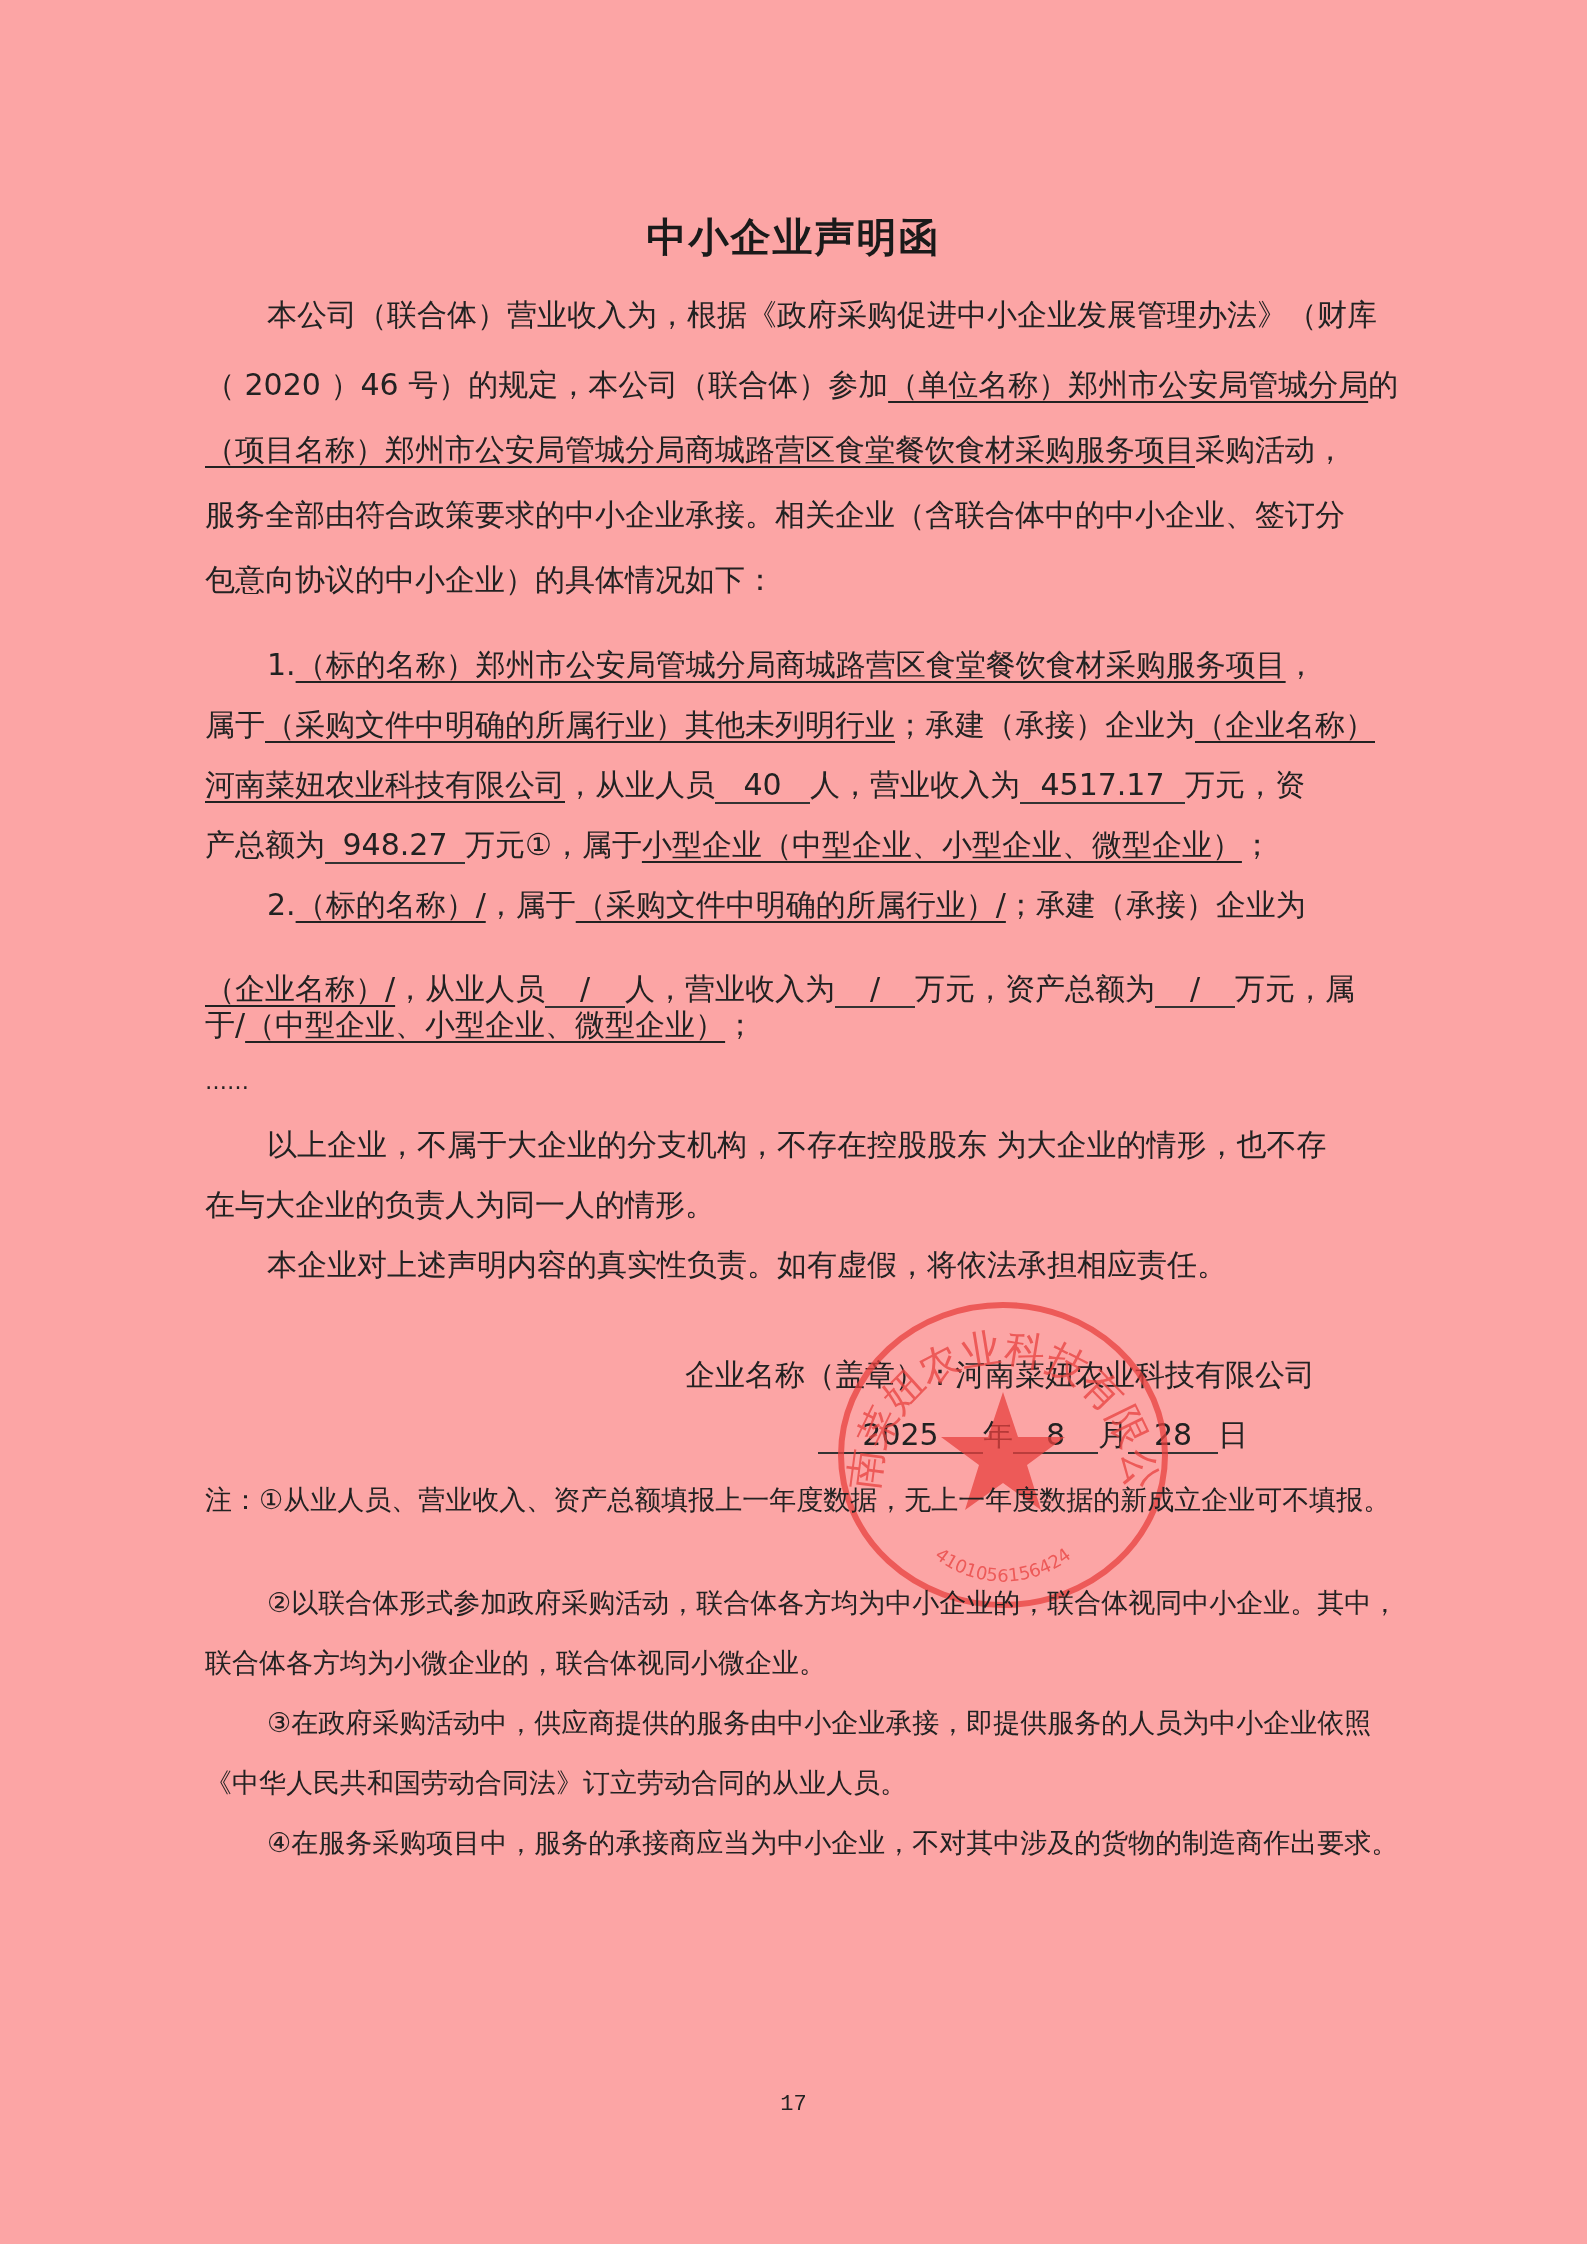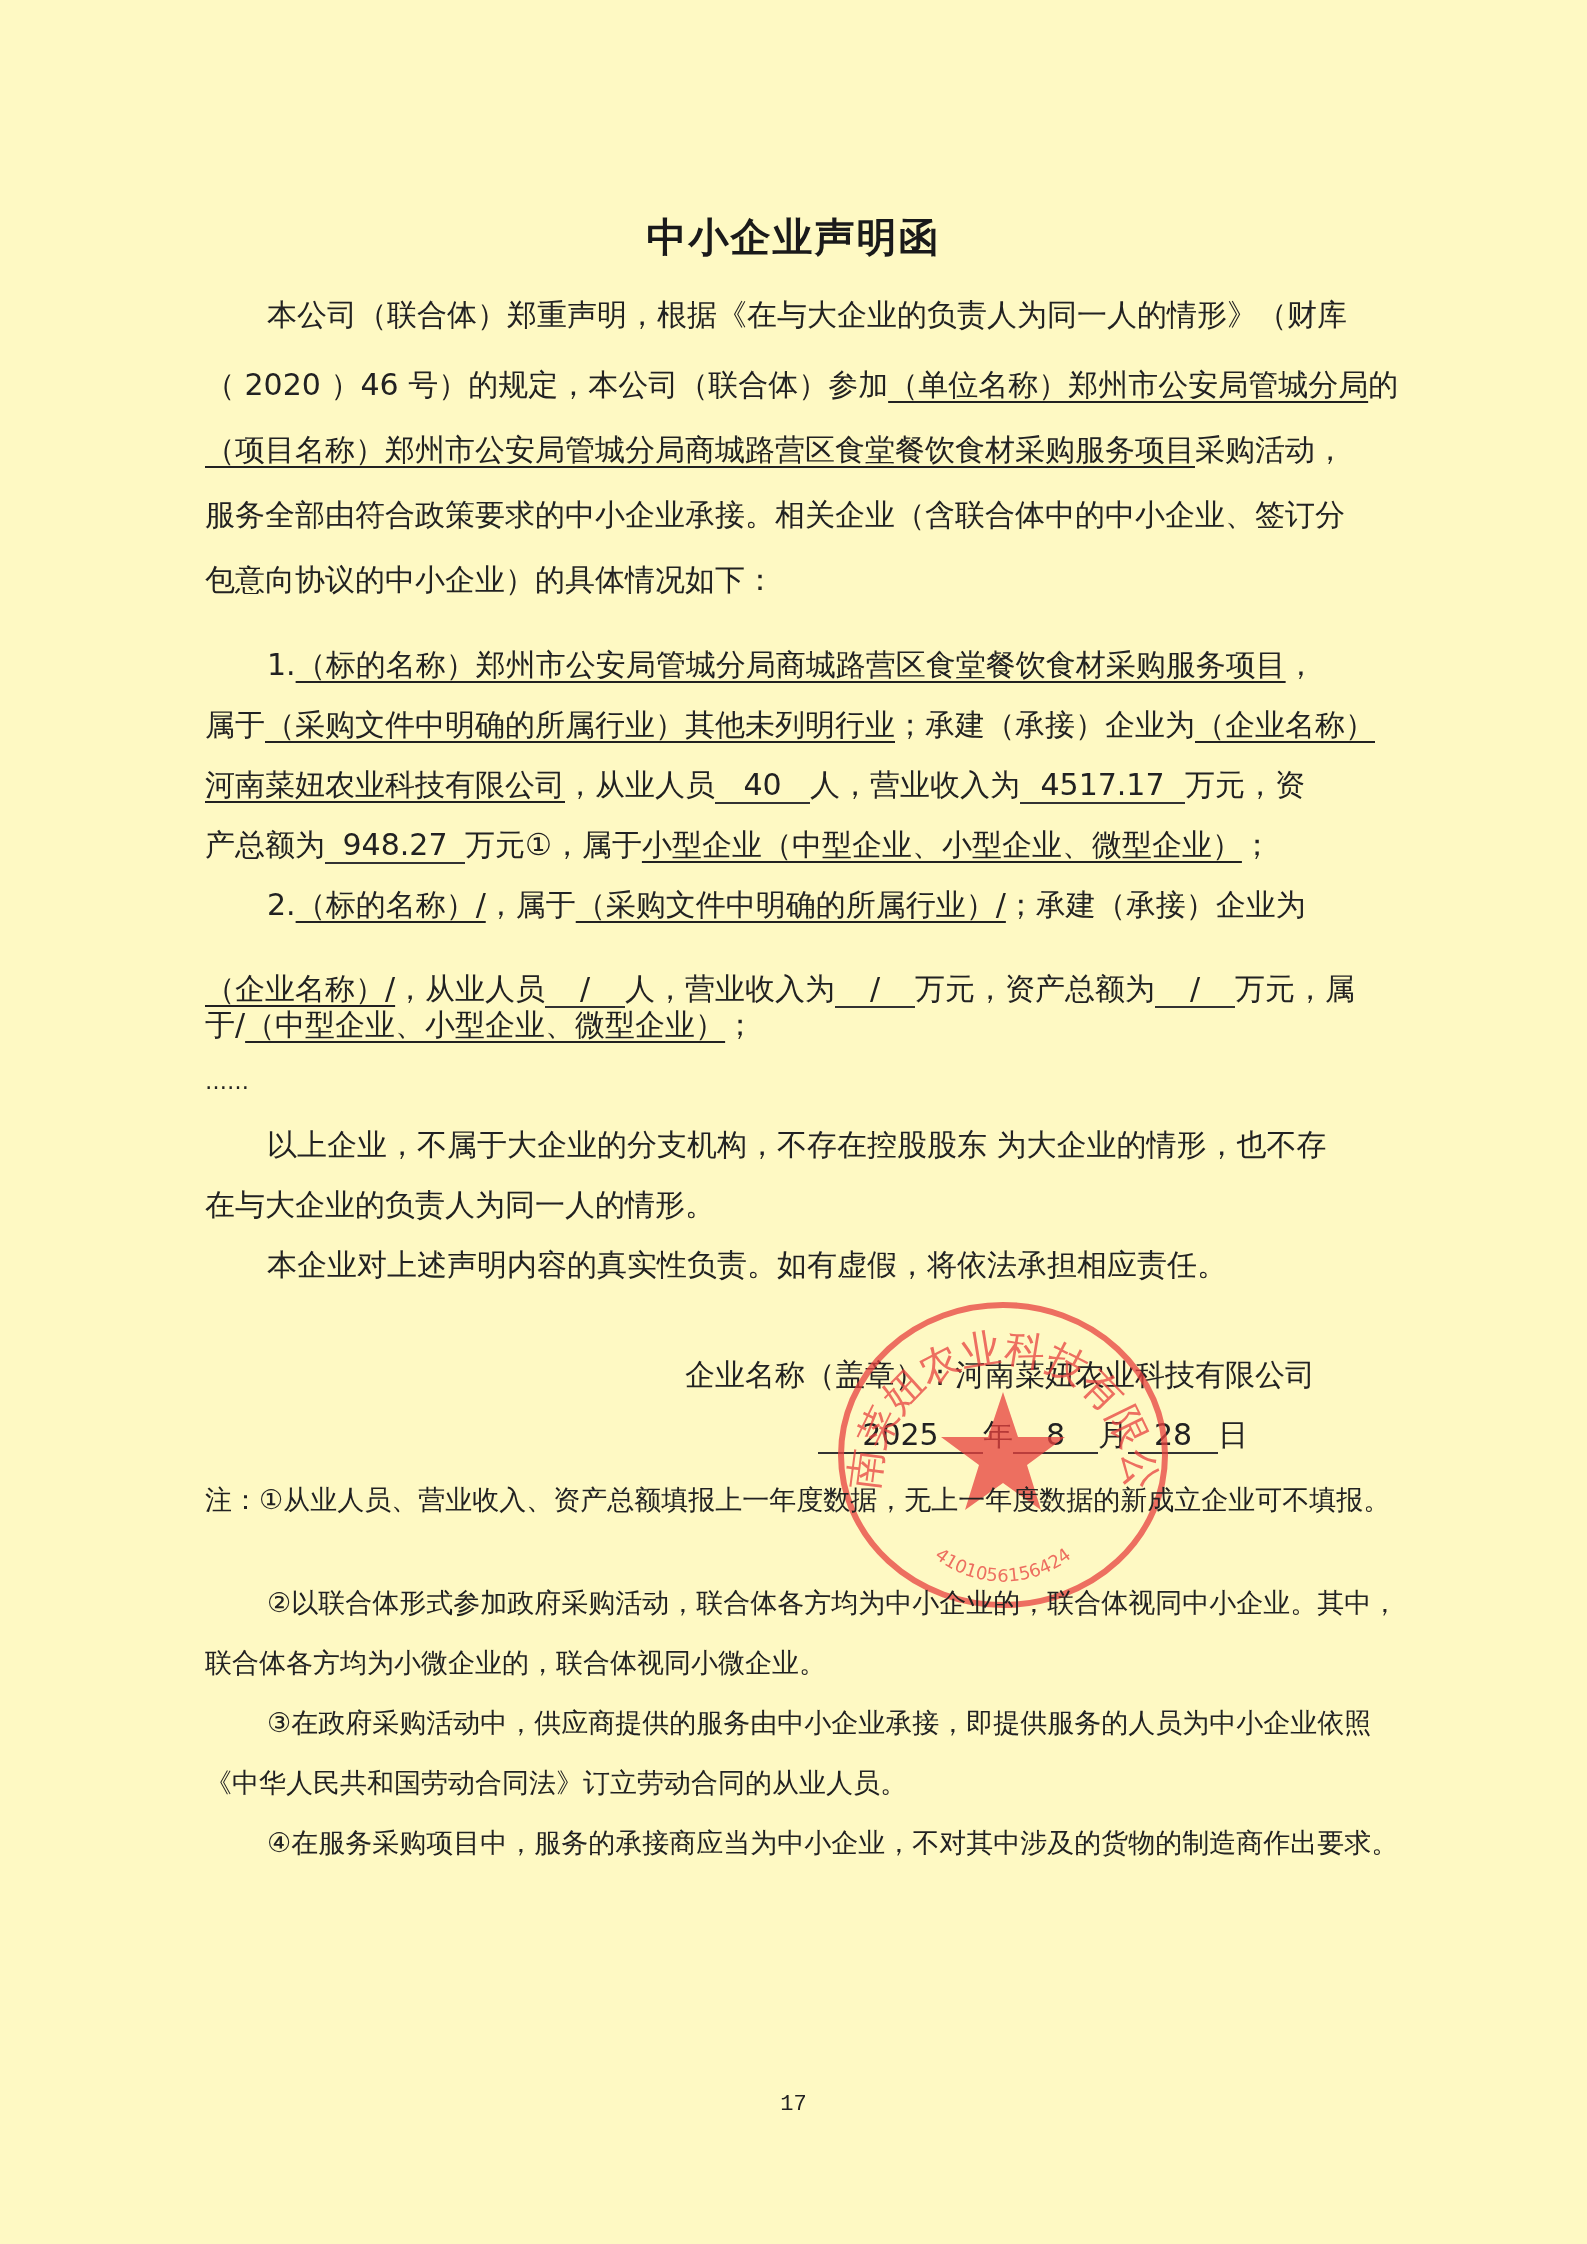--- a/index.html
+++ b/index.html
@@ -1,18 +1,18 @@
 <!DOCTYPE html>
 <html><head>
 <meta charset="utf-8">
 <style>
   html, body { margin:0; padding:0; background:#ffffff; }
   body { width:1587px; height:2244px; position:relative; overflow:hidden;
          font-family:"DejaVu Sans", "Liberation Sans", sans-serif; color:#222; }
-  .page { position:absolute; left:0; top:0; width:1587px; height:2244px; background:#fef9c3; }
+  .page { position:absolute; left:0; top:0; width:1587px; height:2244px; background:#fca5a5; }
   .title { position:absolute; top:210px; left:0; width:1587px; text-align:center;
            font-size:40px; font-weight:bold; letter-spacing:2px; color:#1a1a1a; }
   .line { position:absolute; left:205px; width:1170px; font-size:30px; white-space:nowrap;
           line-height:40px; color:#222; }
   .indent { padding-left:62px; }
   .u { text-decoration:underline; text-underline-offset:6px; text-decoration-thickness:2px; }
   .blank { display:inline-block; border-bottom:2px solid #333; text-align:center; line-height:34px; }
   .sig { position:absolute; font-size:30px; white-space:nowrap; color:#222; }
   .note { position:absolute; left:205px; font-size:27px; white-space:nowrap; color:#222; line-height:36px; }
   .pageno { position:absolute; top:2092px; left:0; width:1587px; text-align:center;
@@ -20,21 +20,21 @@
   .stamp { position:absolute; left:833px; top:1297px; width:340px; height:316px; pointer-events:none; opacity:0.75; }
 </style>
 </head>
 <body>
 
 <div class="page">
 
   <div class="title">中小企业声明函</div>
 
   <div class="line indent" style="top:295px;">
-    <span>本公司（联合体）郑重声明，根据《在与大企业的负责人为同一人的情形》（财库</span>
+    <span>本公司（联合体）营业收入为，根据《政府采购促进中小企业发展管理办法》（财库</span>
   </div>
   <div class="line" style="top:365px;">
     <span>（ 2020 ）46 号）的规定，本公司（联合体）参加</span><span class="u">（单位名称）郑州市公安局管城分局</span><span>的</span>
   </div>
   <div class="line" style="top:430px;">
     <span class="u">（项目名称）郑州市公安局管城分局商城路营区食堂餐饮食材采购服务项目</span><span>采购活动，</span>
   </div>
   <div class="line" style="top:560px;">
     <span>包意向协议的中小企业）的具体情况如下：</span>
   </div>

